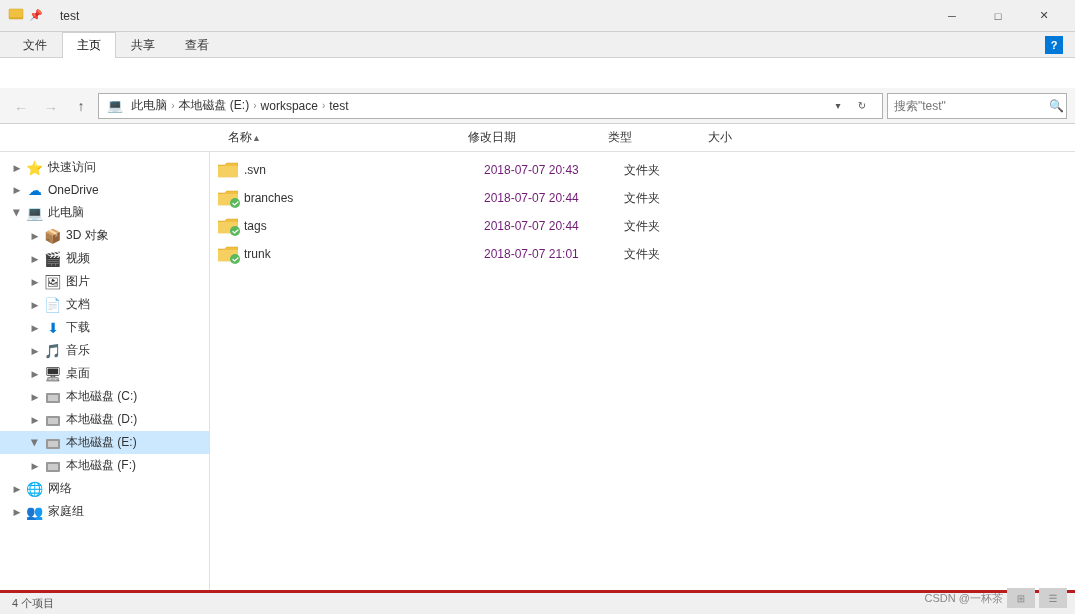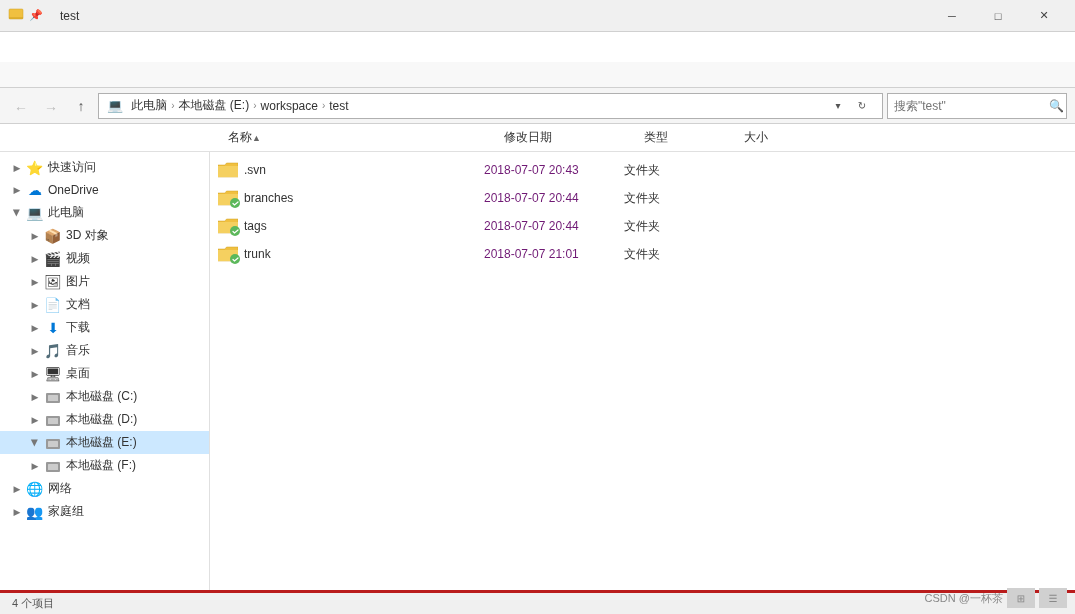--- a/index.html
+++ b/index.html
@@ -227,20 +227,29 @@
   </div>
   <span class="title-bar-title">test</span>
   <div class="title-bar-controls">
     <div class="title-bar-btn">─</div>
     <div class="title-bar-btn">□</div>
     <div class="title-bar-btn close">✕</div>
   </div>
 </div>
 
 <div class="ribbon">
+  <div class="ribbon-tabs">
+    <div class="ribbon-tab">文件</div>
+    <div class="ribbon-tab active">主页</div>
+    <div class="ribbon-tab">共享</div>
+    <div class="ribbon-tab">查看</div>
+    <div style="margin-left:auto; display:flex; align-items:center; padding-right:4px;">
+      <div style="width:18px;height:18px;background:#0078d7;color:white;display:flex;align-items:center;justify-content:center;font-size:11px;font-weight:bold;cursor:pointer;">?</div>
+    </div>
+  </div>
   <div class="ribbon-content">
 
     <div style="font-size:11px;color:#555;padding:2px 6px;"></div>
   </div>
 </div>
 
 <div class="nav-bar">
   <div class="nav-btn disabled">←</div>
   <div class="nav-btn disabled">→</div>
   <div class="nav-btn">↑</div>
@@ -262,21 +271,21 @@
     <input class="search-input" placeholder="搜索&quot;test&quot;" style="">
     <span class="search-icon">🔍</span>
   </div>
 </div>
 
 <div class="col-headers">
   <div class="col-header" style="width:240px;">
     <span>名称</span>
     <span class="sort-arrow">▲</span>
   </div>
-  <div class="col-header" style="width:140px;margin-left:36px;">
+  <div class="col-header" style="width:140px;">
     <span>修改日期</span>
   </div>
   <div class="col-header" style="width:100px;">
     <span>类型</span>
   </div>
   <div class="col-header" style="width:80px;">
     <span>大小</span>
   </div>
 </div>
 

